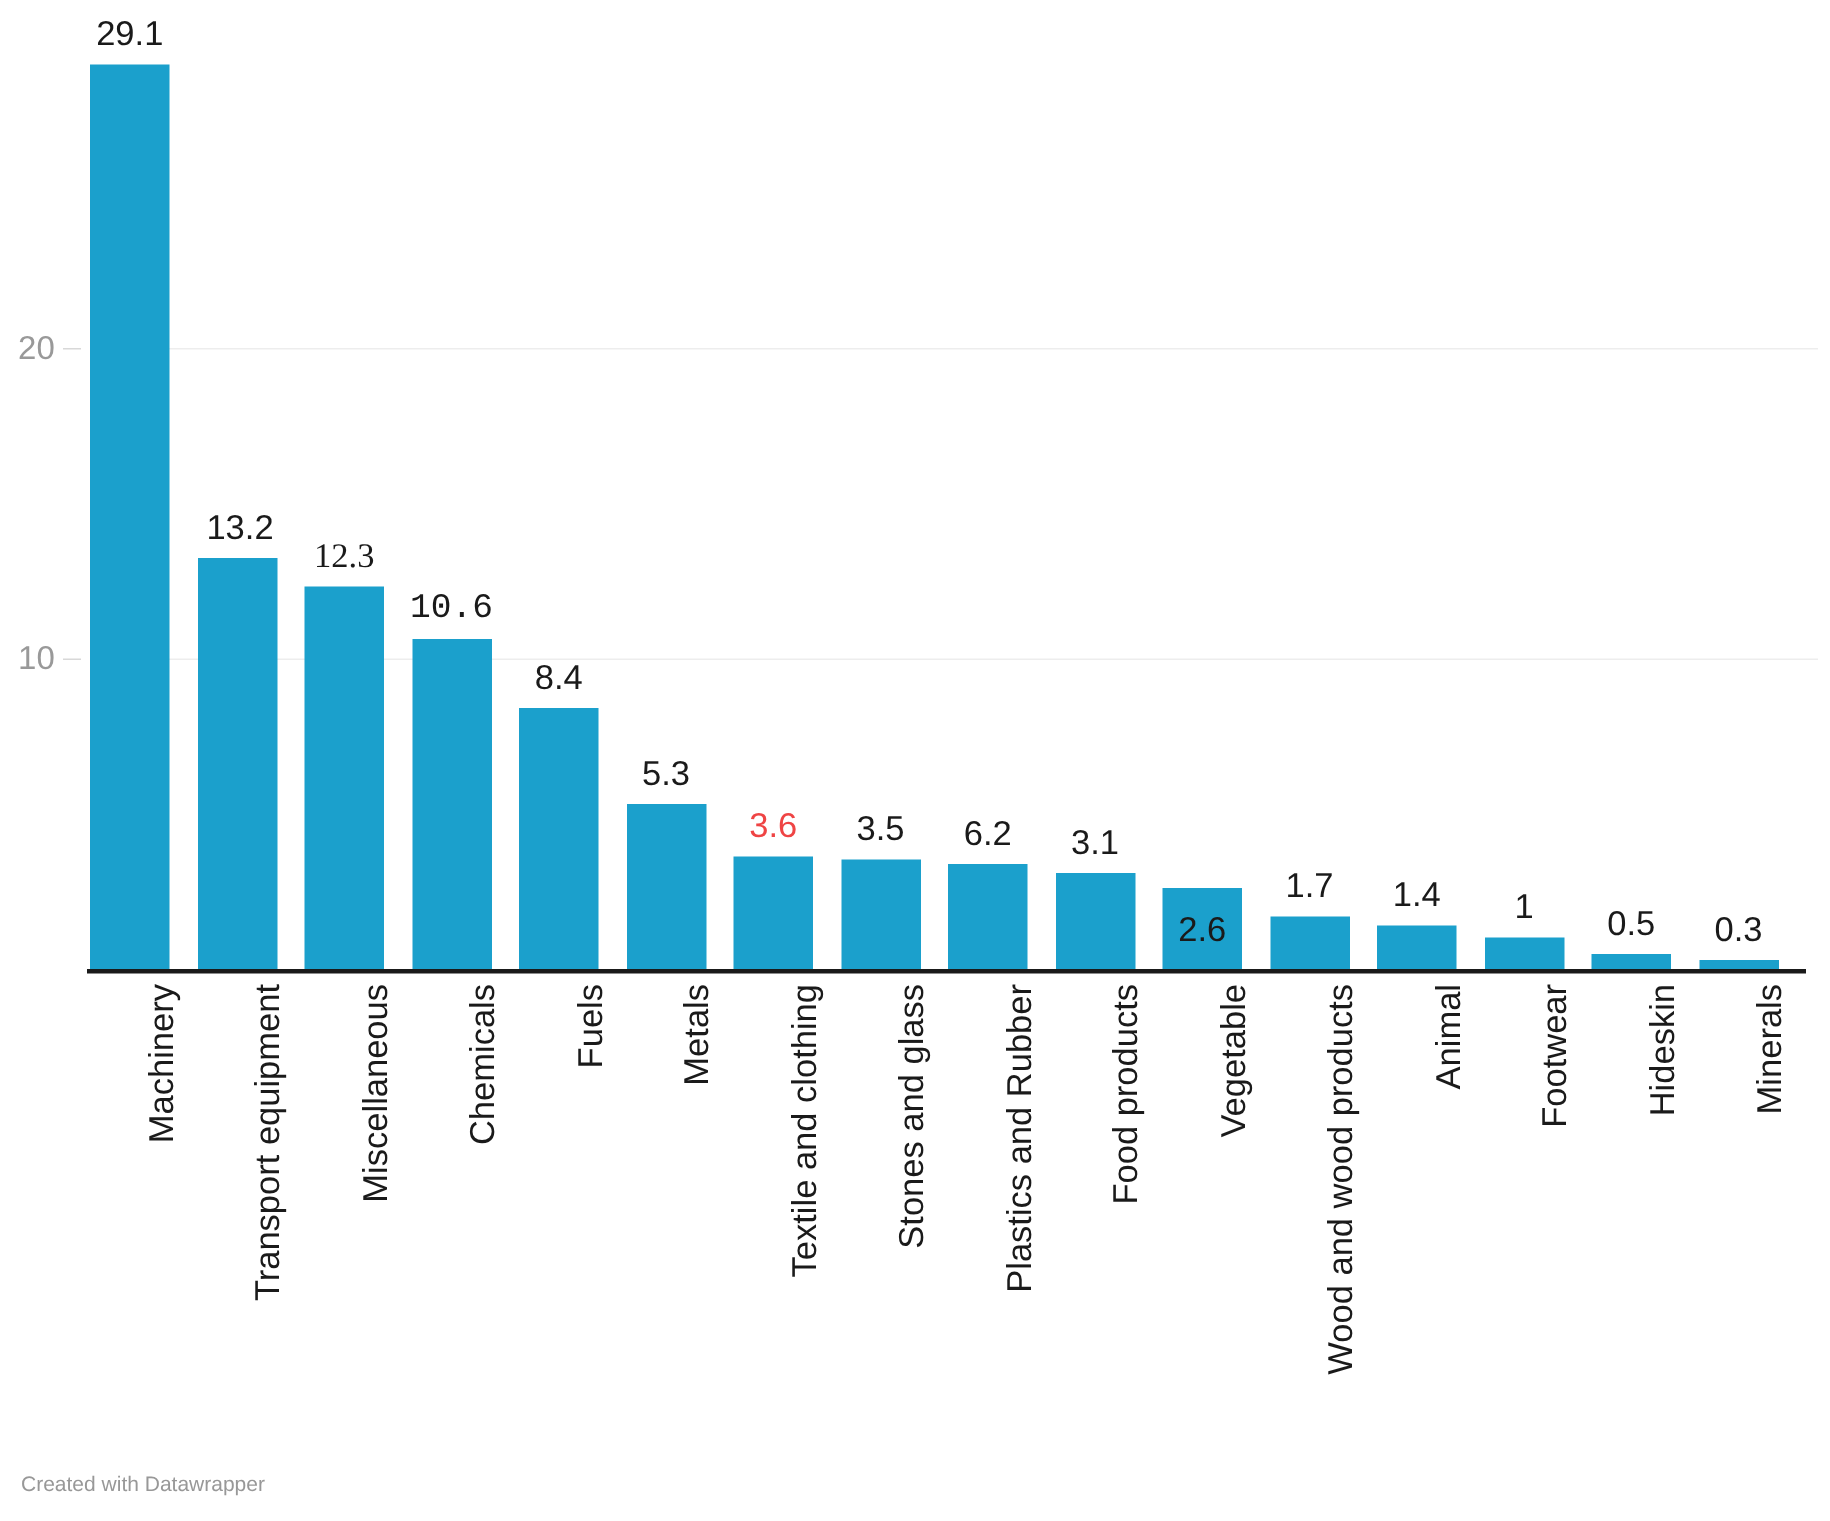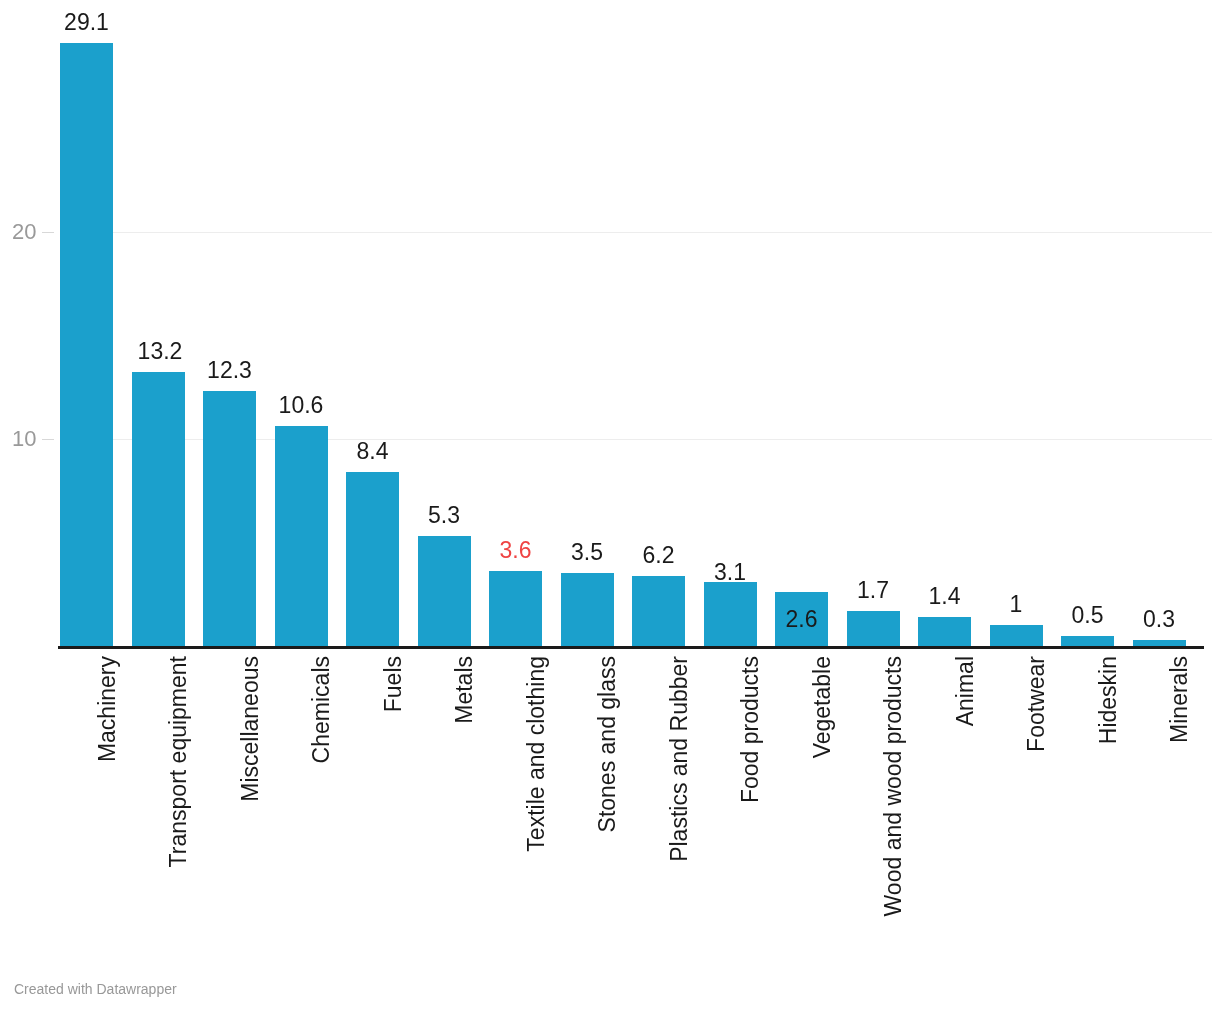--- a/index.html
+++ b/index.html
@@ -125,35 +125,35 @@
     <div id="y-axis">
         <div class="y-tick-label" style="top: 438.8px; color: rgb(153, 153, 153);">10</div>
         <div class="y-tick-label" style="top: 231.6px; color: rgb(153, 153, 153); text-align: right;">20</div>
       </div>
     <div id="bars">
         <div class="bar" style="left: 60px; top: 43.048px; width: 53px; height: 602.952px; background: rgb(27, 160, 204);"></div>
         <div class="bar-value" style="left: 86.5px; top: 11.048px; color: rgb(26, 26, 26);">29.1</div>
         <div class="bar" style="left: 131.5px; top: 372.496px; width: 53px; height: 273.504px; background: rgb(27, 160, 204);"></div>
         <div class="bar-value" style="left: 160px; top: 340.496px; color: rgb(26, 26, 26);">13.2</div>
         <div class="bar" style="left: 203px; top: 391.144px; width: 53px; height: 254.856px; background: rgb(27, 160, 204);"></div>
-        <div class="bar-value" style="left: 229.5px; top: 359.144px; color: rgb(26, 26, 26);">12.3</div>
+        <div class="bar-value" style="left: 229.5px; top: 359.144px; color: rgb(26, 26, 26); font-family: Liberation Serif, serif;">12.3</div>
         <div class="bar" style="left: 274.5px; top: 426.368px; width: 53px; height: 219.632px; background: rgb(27, 160, 204);"></div>
-        <div class="bar-value" style="left: 301px; top: 394.368px; color: rgb(26, 26, 26);">10.6</div>
+        <div class="bar-value" style="left: 301px; top: 394.368px; color: rgb(26, 26, 26); font-family: Liberation Mono, monospace;">10.6</div>
         <div class="bar" style="left: 346px; top: 471.952px; width: 53px; height: 174.048px; background: rgb(27, 160, 204);"></div>
         <div class="bar-value" style="left: 372.5px; top: 439.952px; color: rgb(26, 26, 26);">8.4</div>
         <div class="bar" style="left: 417.5px; top: 536.184px; width: 53px; height: 109.816px; background: rgb(27, 160, 204);"></div>
         <div class="bar-value" style="left: 444px; top: 504.184px; color: rgb(26, 26, 26);">5.3</div>
         <div class="bar" style="left: 489px; top: 571.408px; width: 53px; height: 74.592px; background: rgb(27, 160, 204);"></div>
         <div class="bar-value" style="left: 515.5px; top: 539.408px; color: #ef4444;">3.6</div>
         <div class="bar" style="left: 560.5px; top: 573.48px; width: 53px; height: 72.52px; background: rgb(27, 160, 204);"></div>
         <div class="bar-value" style="left: 587px; top: 541.48px; color: rgb(26, 26, 26);">3.5</div>
         <div class="bar" style="left: 632px; top: 575.552px; width: 53px; height: 70.448px; background: rgb(27, 160, 204);"></div>
         <div class="bar-value" style="left: 658.5px; top: 543.552px; color: rgb(26, 26, 26);">6.2</div>
         <div class="bar" style="left: 703.5px; top: 581.768px; width: 53px; height: 64.232px; background: rgb(27, 160, 204);"></div>
-        <div class="bar-value" style="left: 730px; top: 549.768px; color: rgb(26, 26, 26); margin-top: 11px;">3.1</div>
+        <div class="bar-value" style="left: 730px; top: 549.768px; color: rgb(26, 26, 26);">3.1</div>
         <div class="bar" style="left: 775px; top: 592.128px; width: 53px; height: 53.872px; background: rgb(27, 160, 204);"></div>
         <div class="bar-value" style="left: 801.5px; top: 560.128px; color: rgb(26, 26, 26); margin-top: 48px;">2.6</div>
         <div class="bar" style="left: 846.5px; top: 610.776px; width: 53px; height: 35.224px; background: rgb(27, 160, 204);"></div>
         <div class="bar-value" style="left: 873px; top: 578.776px; color: rgb(26, 26, 26);">1.7</div>
         <div class="bar" style="left: 918px; top: 616.992px; width: 53px; height: 29.008px; background: rgb(27, 160, 204);"></div>
         <div class="bar-value" style="left: 944.5px; top: 584.992px; color: rgb(26, 26, 26);">1.4</div>
         <div class="bar" style="left: 989.5px; top: 625.28px; width: 53px; height: 20.72px; background: rgb(27, 160, 204);"></div>
         <div class="bar-value" style="left: 1016px; top: 593.28px; color: rgb(26, 26, 26);">1</div>
         <div class="bar" style="left: 1061px; top: 635.64px; width: 53px; height: 10.36px; background: rgb(27, 160, 204);"></div>
         <div class="bar-value" style="left: 1087.5px; top: 603.64px; color: rgb(26, 26, 26);">0.5</div>

